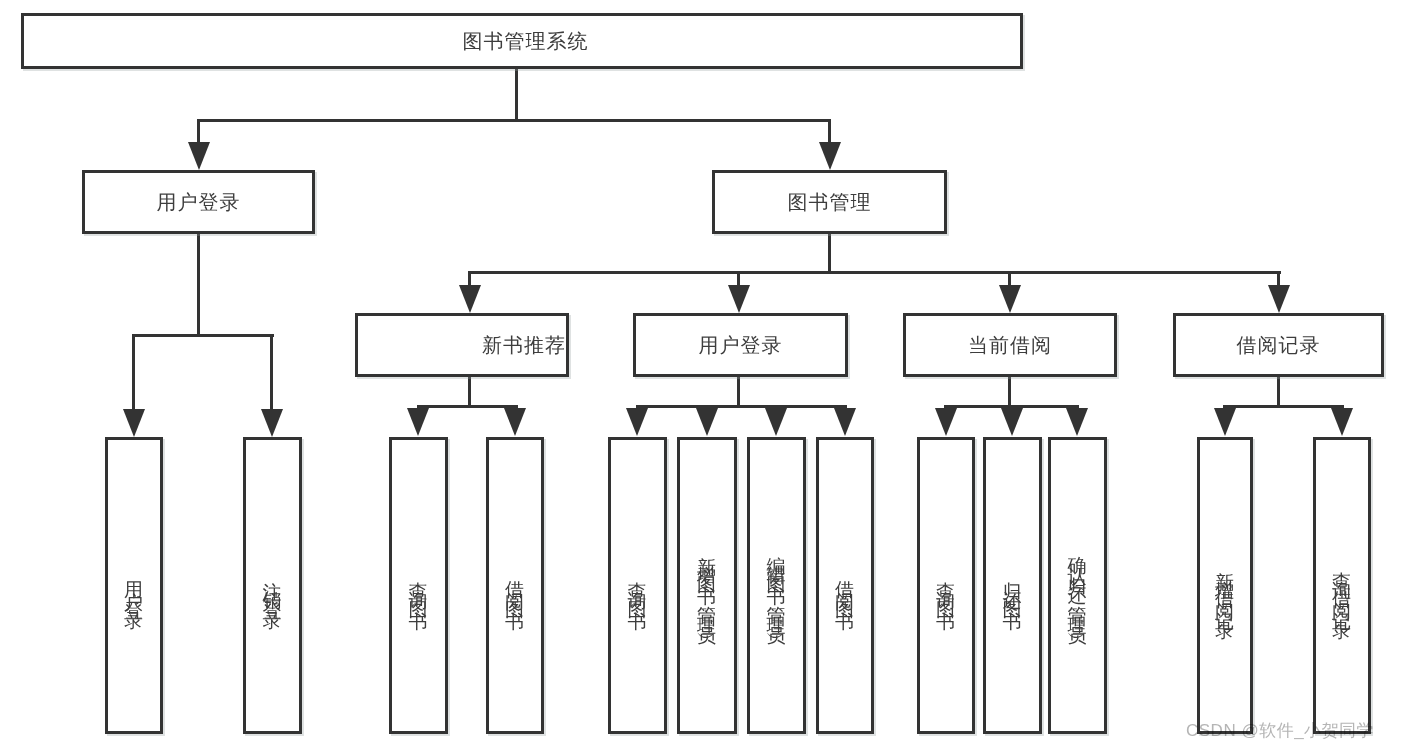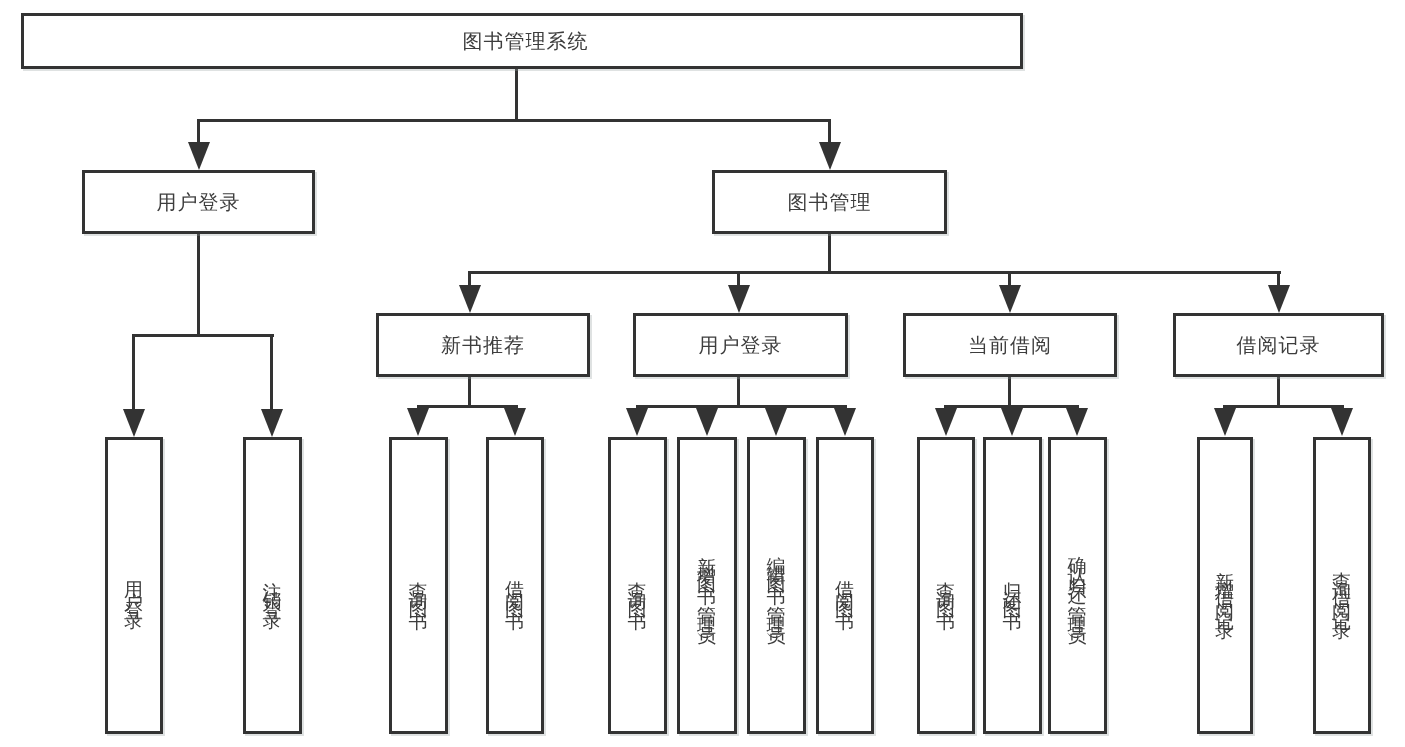--- a/index.html
+++ b/index.html
@@ -106,21 +106,21 @@
     <span>图书管理系统</span>
   </div>
 
   <div class="box" style="left:82px;top:170px;width:233px;height:64px;">
     <span>用户登录</span>
   </div>
   <div class="box" style="left:712px;top:170px;width:235px;height:64px;text-align:right;">
     <span>图书管理</span>
   </div>
 
-  <div class="box" style="left:376px;top:313px;width:214px;height:64px;">
+  <div class="box" style="left:355px;top:313px;width:214px;height:64px;justify-content:flex-end;">
     <span>新书推荐</span>
   </div>
   <div class="box" style="left:633px;top:313px;width:215px;height:64px;">
     <span>用户登录</span>
   </div>
   <div class="box" style="left:903px;top:313px;width:214px;height:64px;align-items:center;">
     <span>当前借阅</span>
   </div>
   <div class="box" style="left:1173px;top:313px;width:211px;height:64px;">
     <span>借阅记录</span>
@@ -163,14 +163,15 @@
     <span>确认归还（管理员）</span>
   </div>
 
   <div class="vbox" style="left:1197px;top:437px;width:56px;height:297px;">
     <span>新增借阅记录</span>
   </div>
   <div class="vbox" style="left:1313px;top:437px;width:58px;height:297px;">
     <span>查询借阅记录</span>
   </div>
 
+  <div class="watermark">CSDN @软件_小贺同学</div>
 
 </div>
 
 </body></html>

